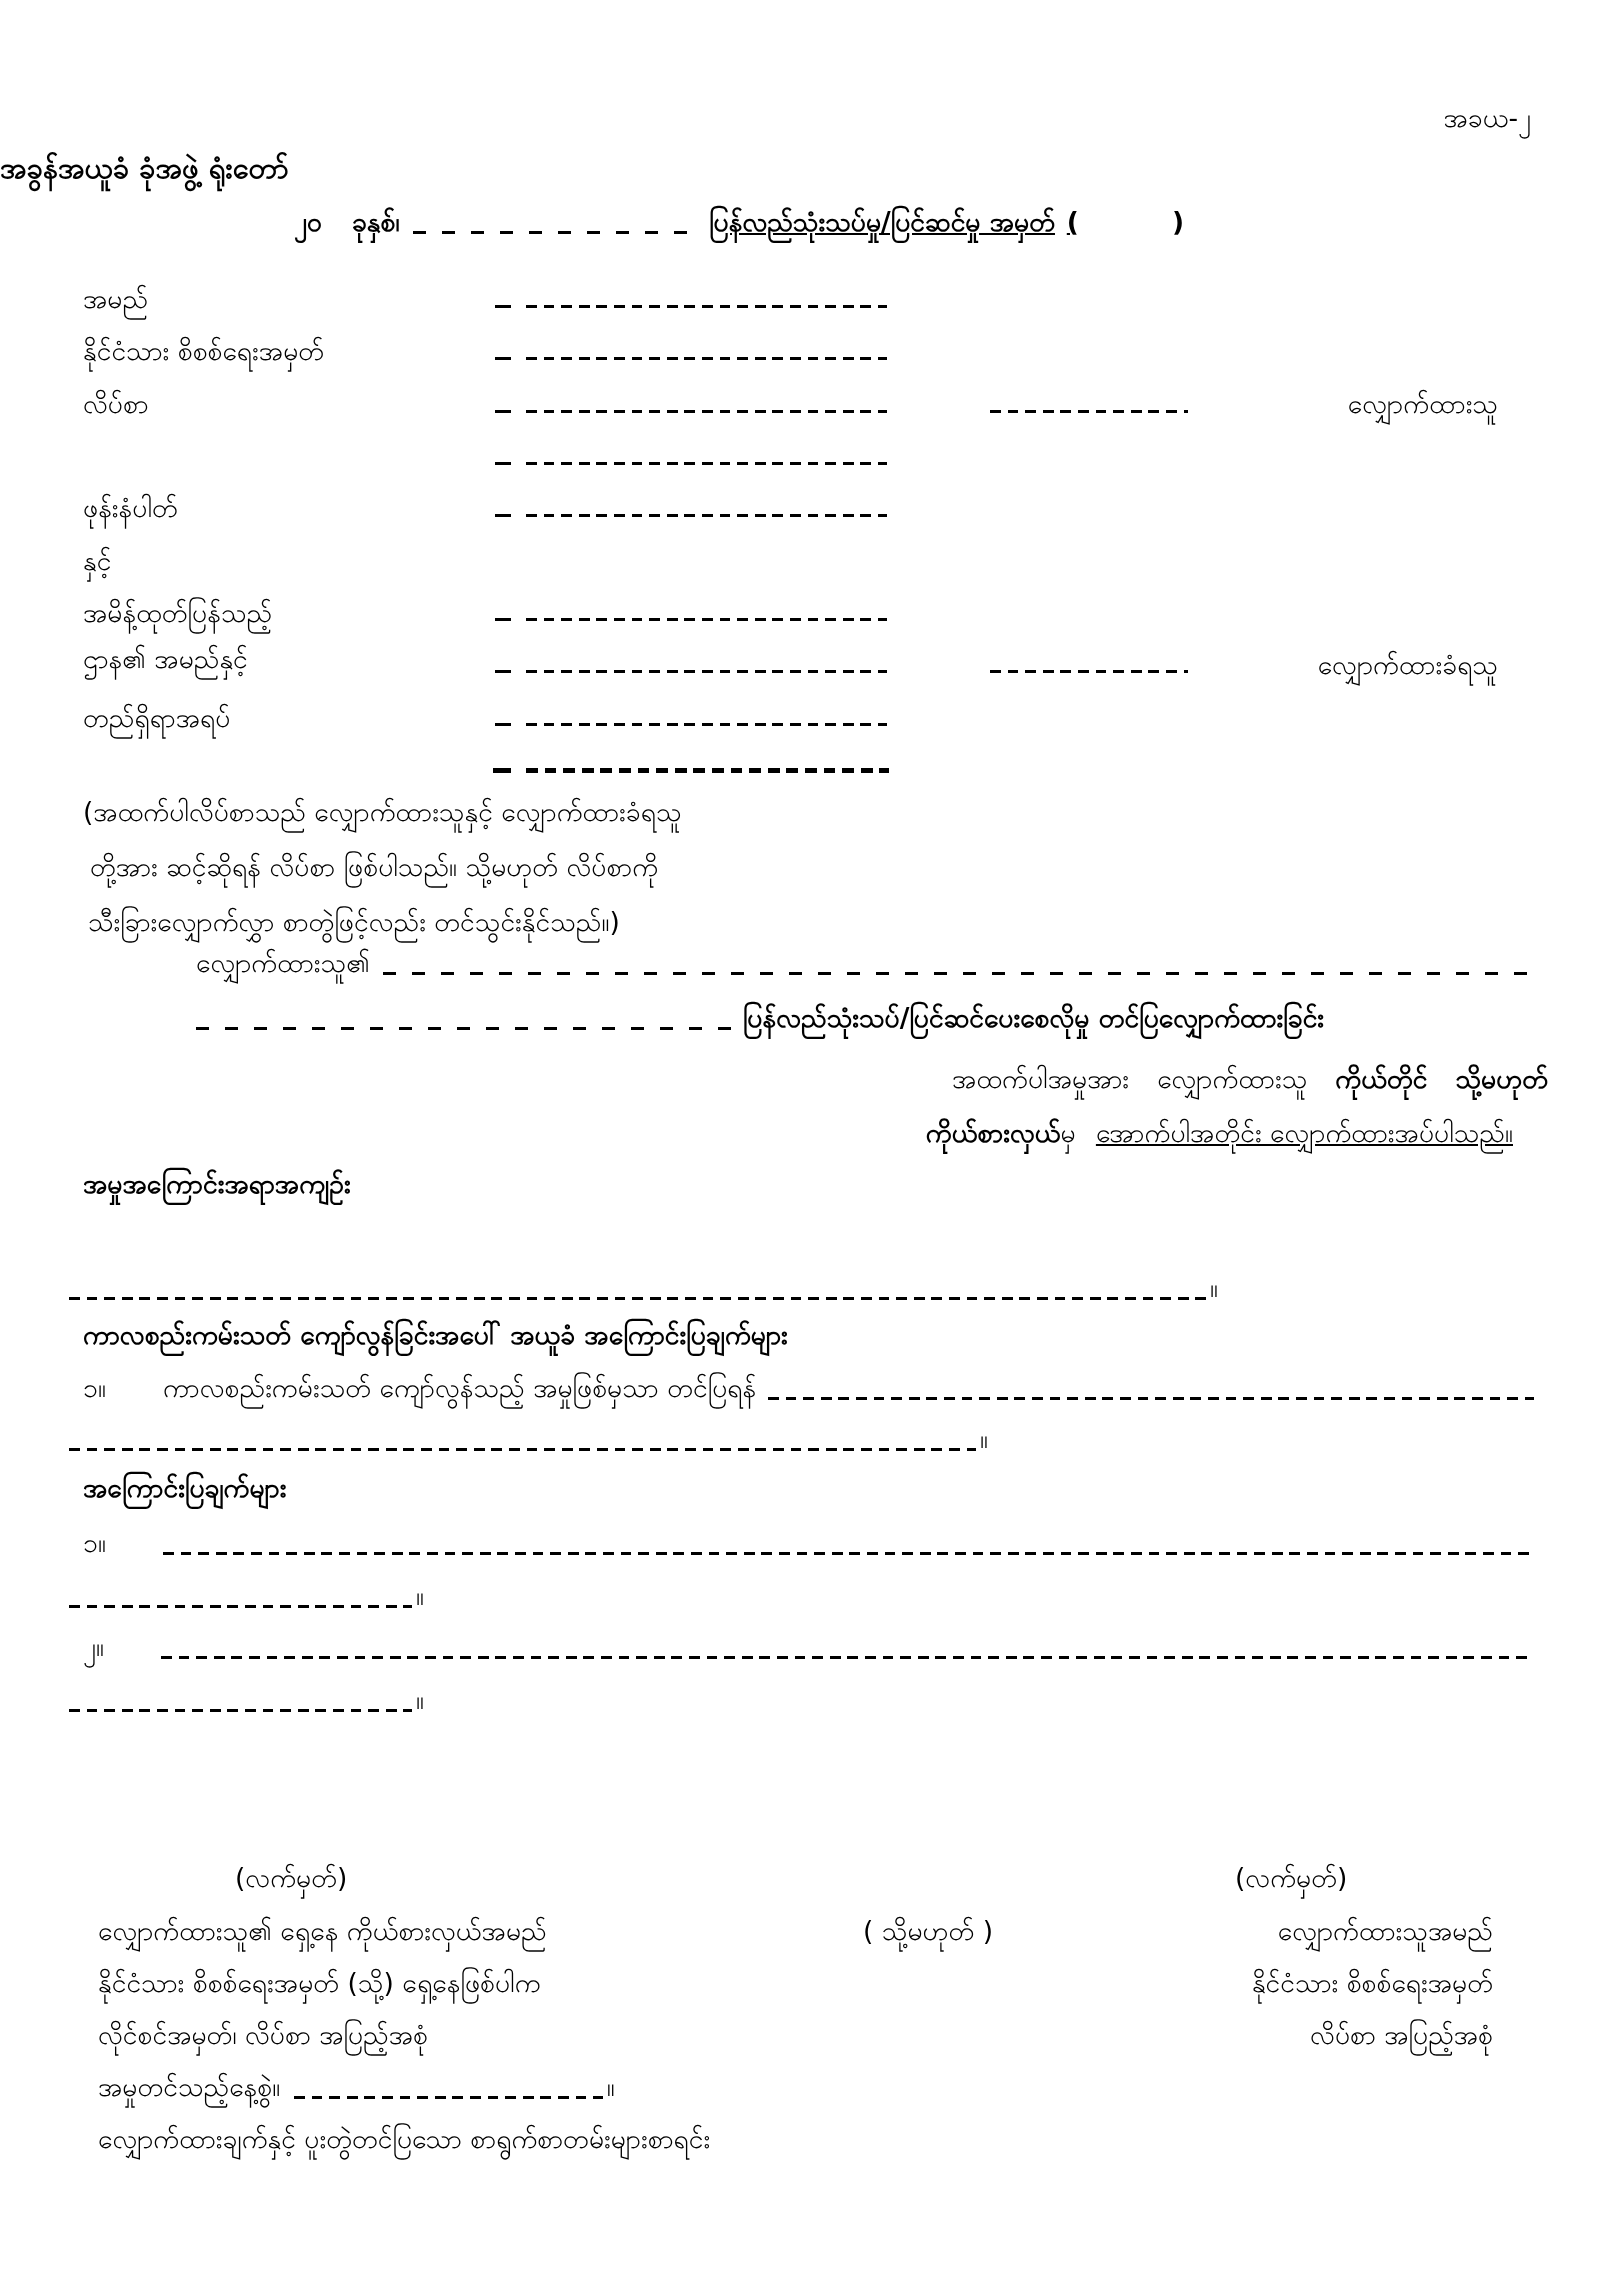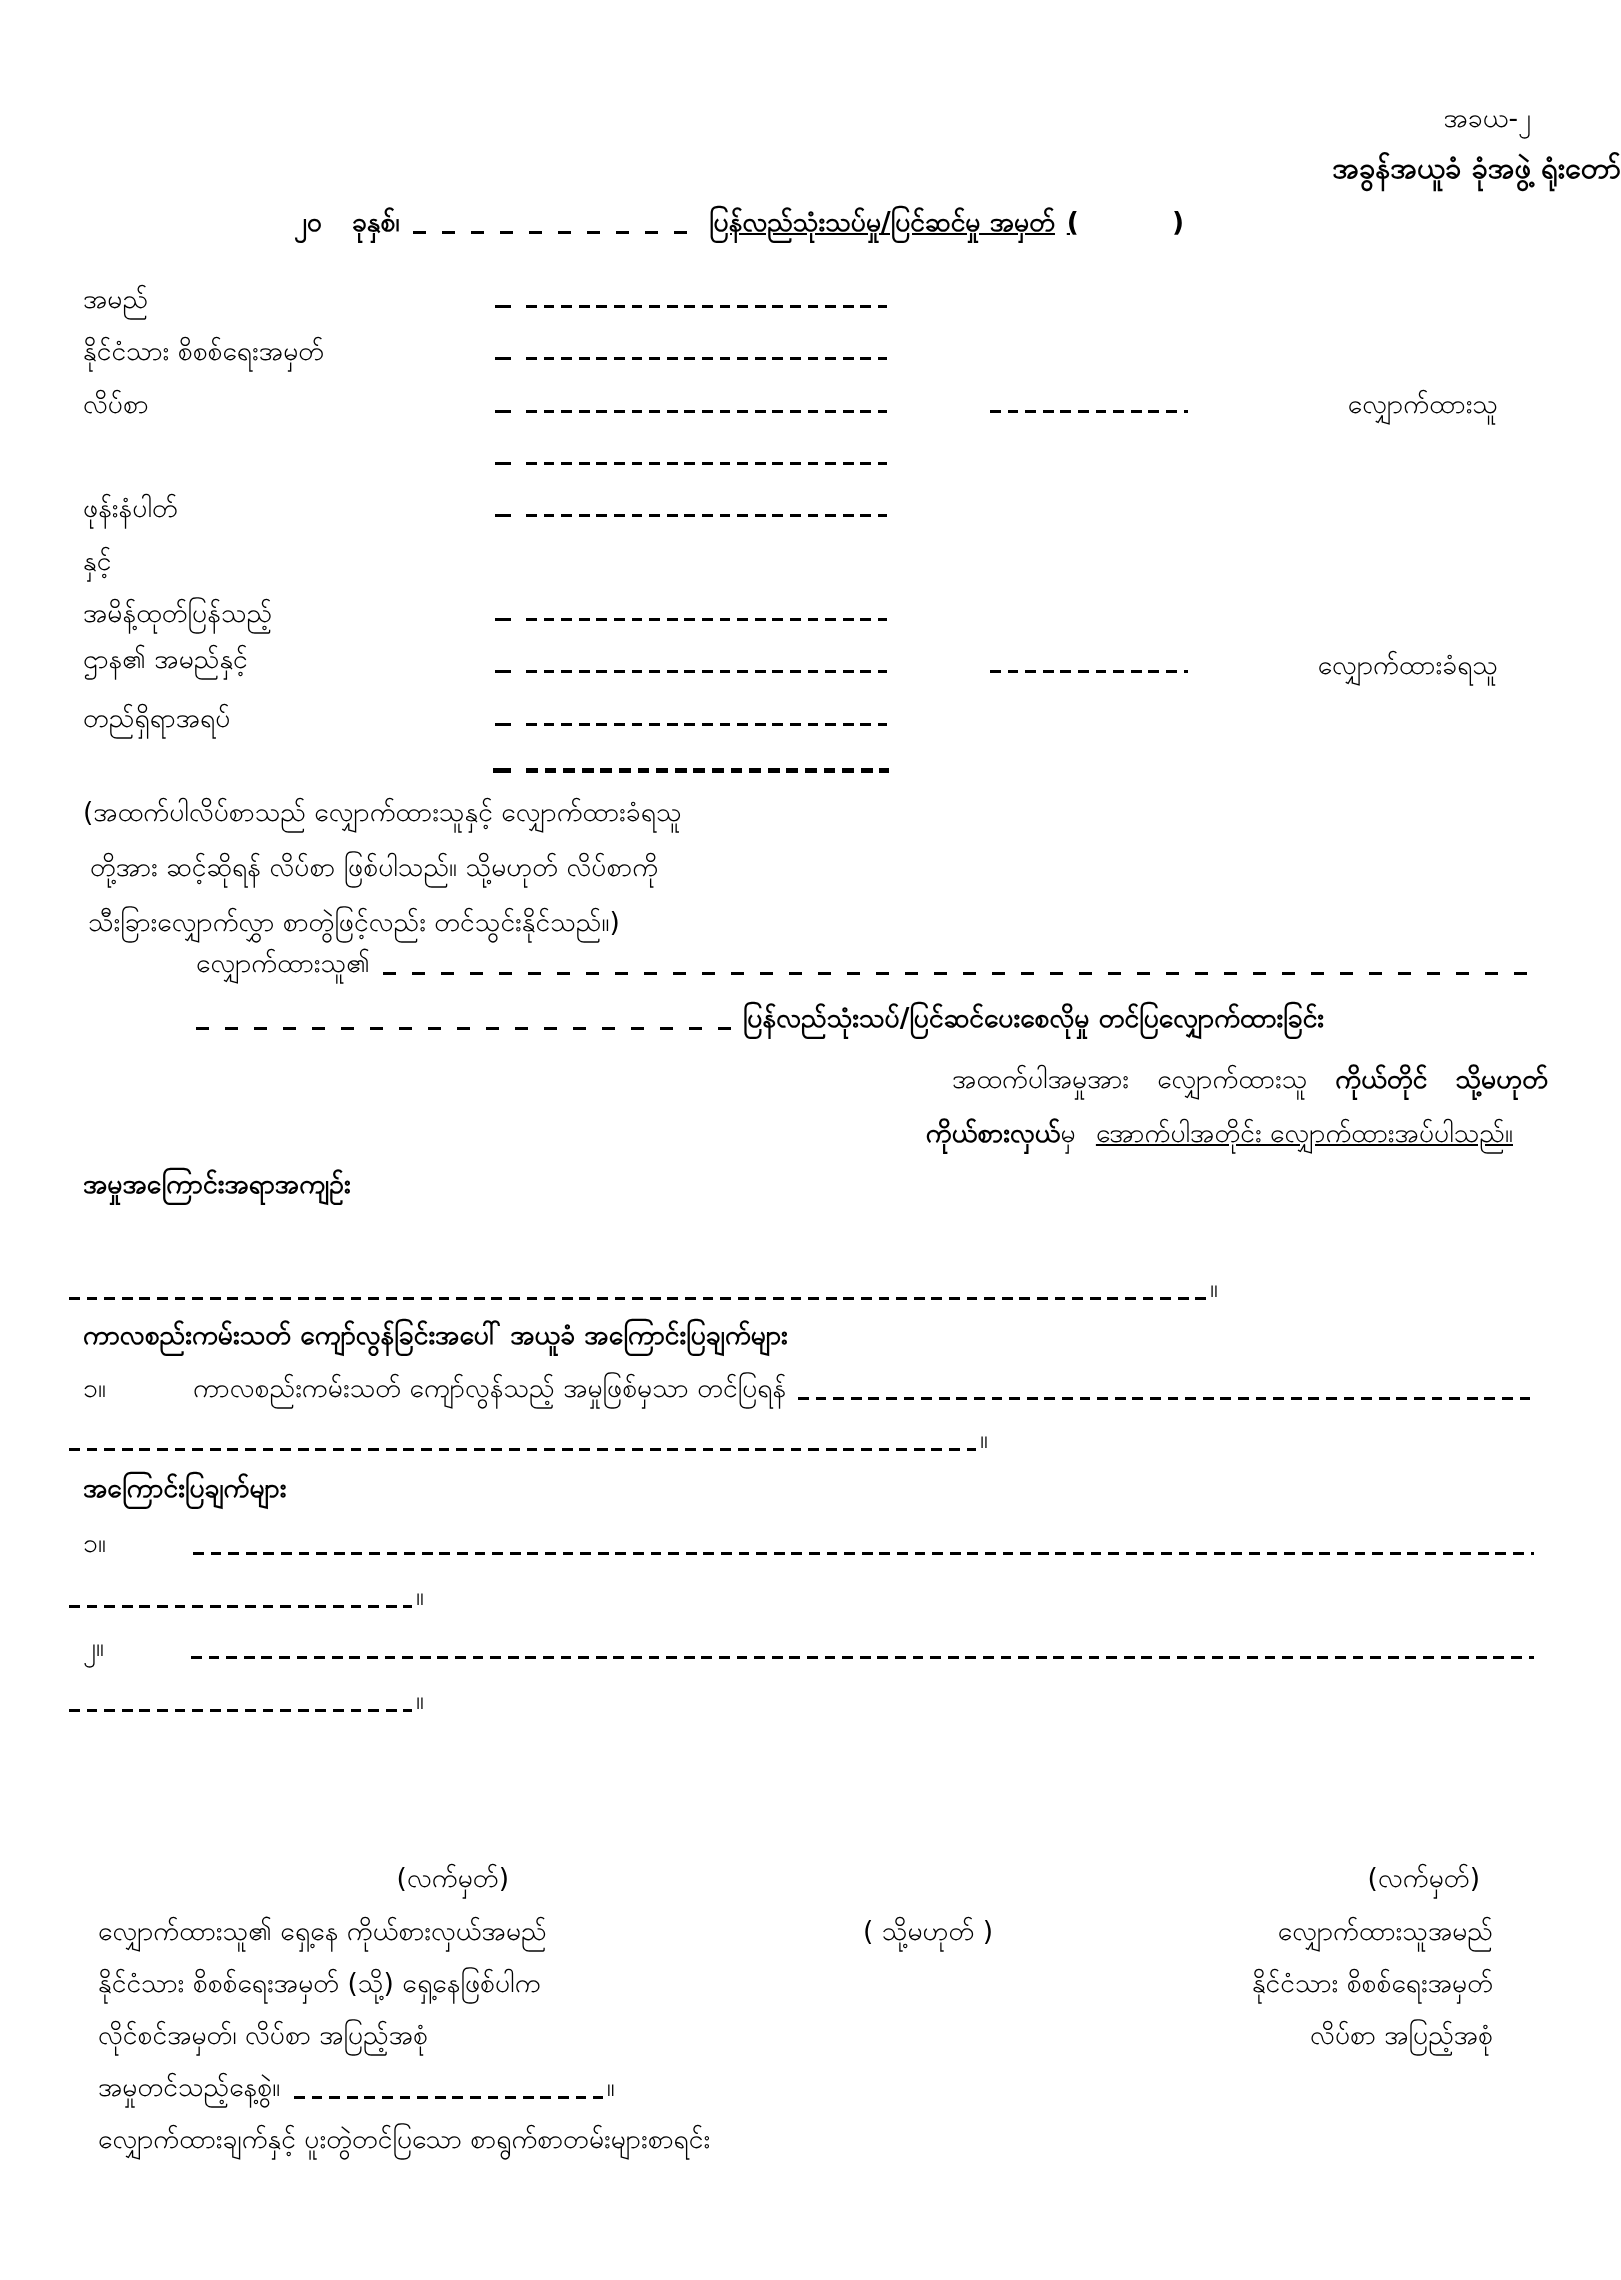--- a/index.html
+++ b/index.html
@@ -10,39 +10,39 @@
     background:#ffffff;
     color:#000;
     font-family:"DejaVu Sans", sans-serif;
     font-size:26.5px;
     line-height:1.5;
     overflow:hidden;
   }
   .abs{position:absolute;}
   .b{font-weight:bold;}
   .fx{display:flex;align-items:flex-start;}
-  .center{text-align:right;}
+  .center{text-align:left;}
   .right{text-align:right;}
   
   .tdash{height:2.9px;background:repeating-linear-gradient(90deg,#000 0 10.8px,transparent 10.8px 17.6px);}
   
   .sdash{height:2.9px;background:repeating-linear-gradient(90deg,#000 0 12.7px,transparent 12.7px 29px);}
   
   .bdash{height:4.9px;background:repeating-linear-gradient(90deg,#000 0 11.8px,transparent 11.8px 18.6px);}
   .hy{width:15.7px;height:2.9px;background:#000;}
   .hyb{width:17.6px;height:4.9px;background:#000;}
   .grow{flex:1;}
   .mt{margin-top:29px;}
   .flabel{left:83px;}
   .rlabel{right:123px;text-align:right;}
   .ml12{margin-left:11.8px;text-decoration:underline;}
   .ml14{margin-left:13.7px;}
   .ml20{margin-left:19.6px;}
   .ml25{margin-left:30px;}
-  .ml58{margin-left:87px;}
+  .ml58{margin-left:57px;}
   .gap{display:inline-block;width:93px;}
   .title{left:0;right:0;top:147px;font-size:29px;}
   .mark{margin-left:3.9px;}
 </style>
 </head>
 <body>
 
 <div class="page">
 
   <div class="abs" style="top:98px;right:90px">အခယ-၂</div>

